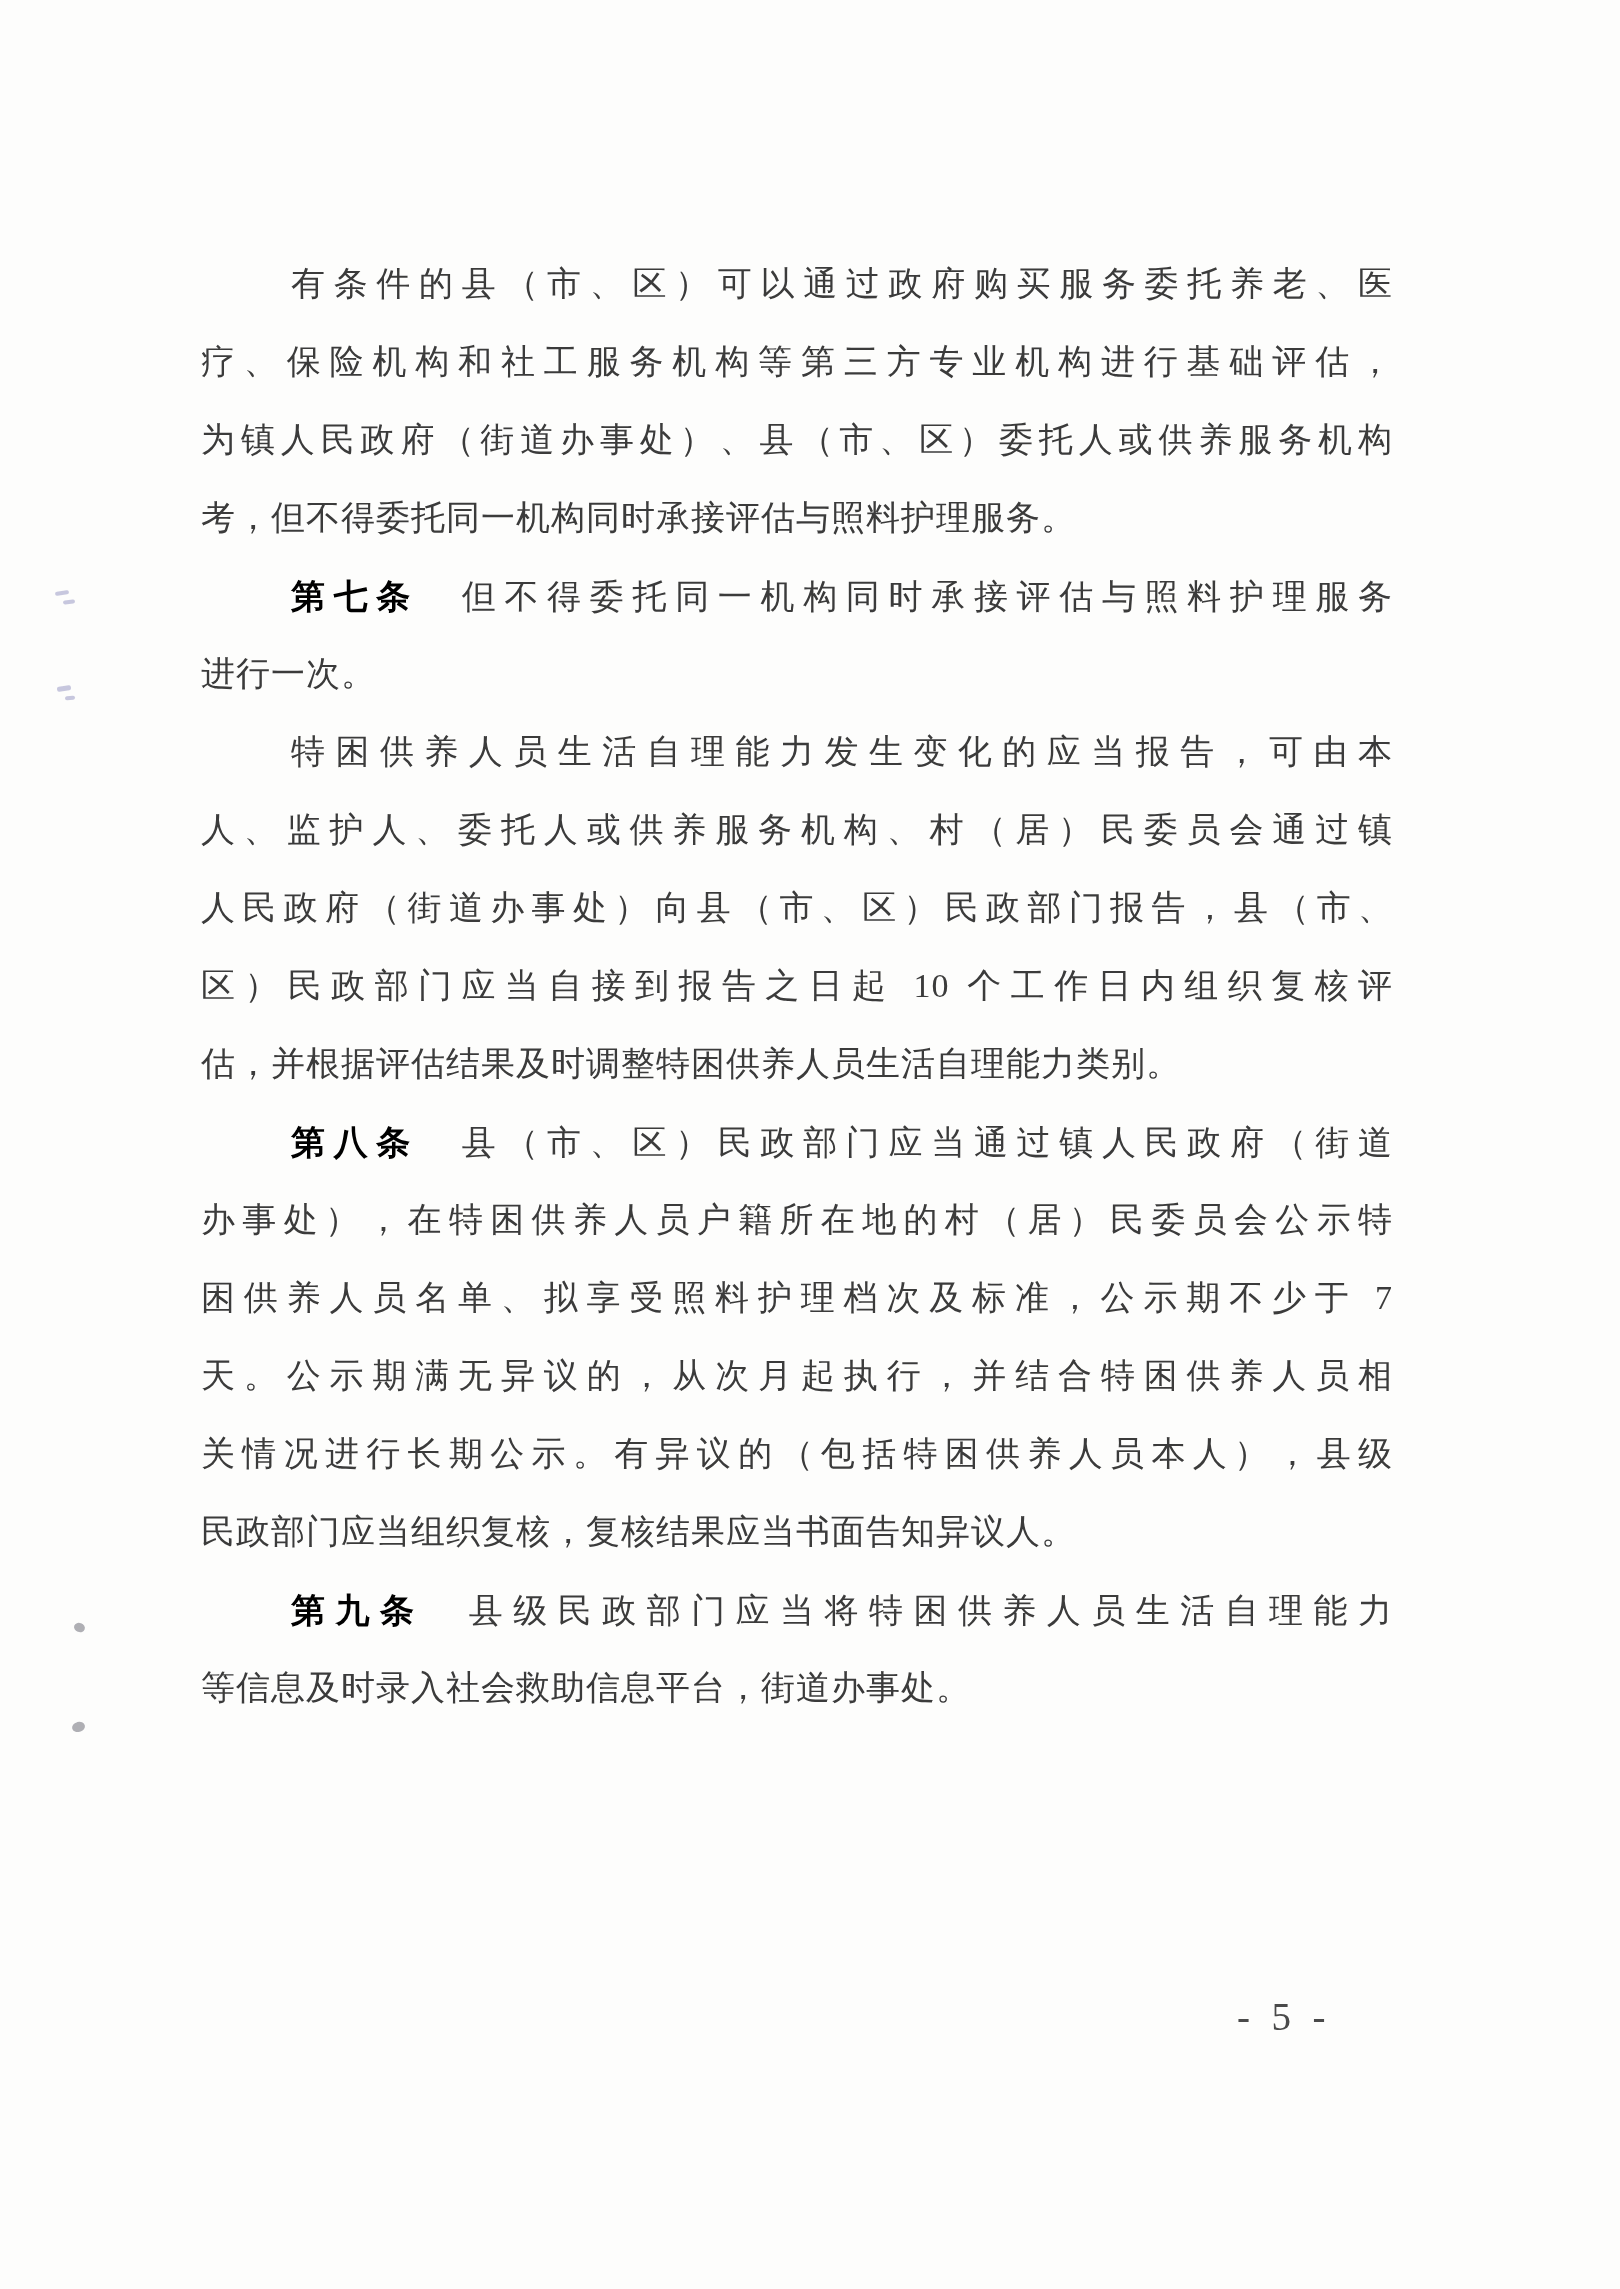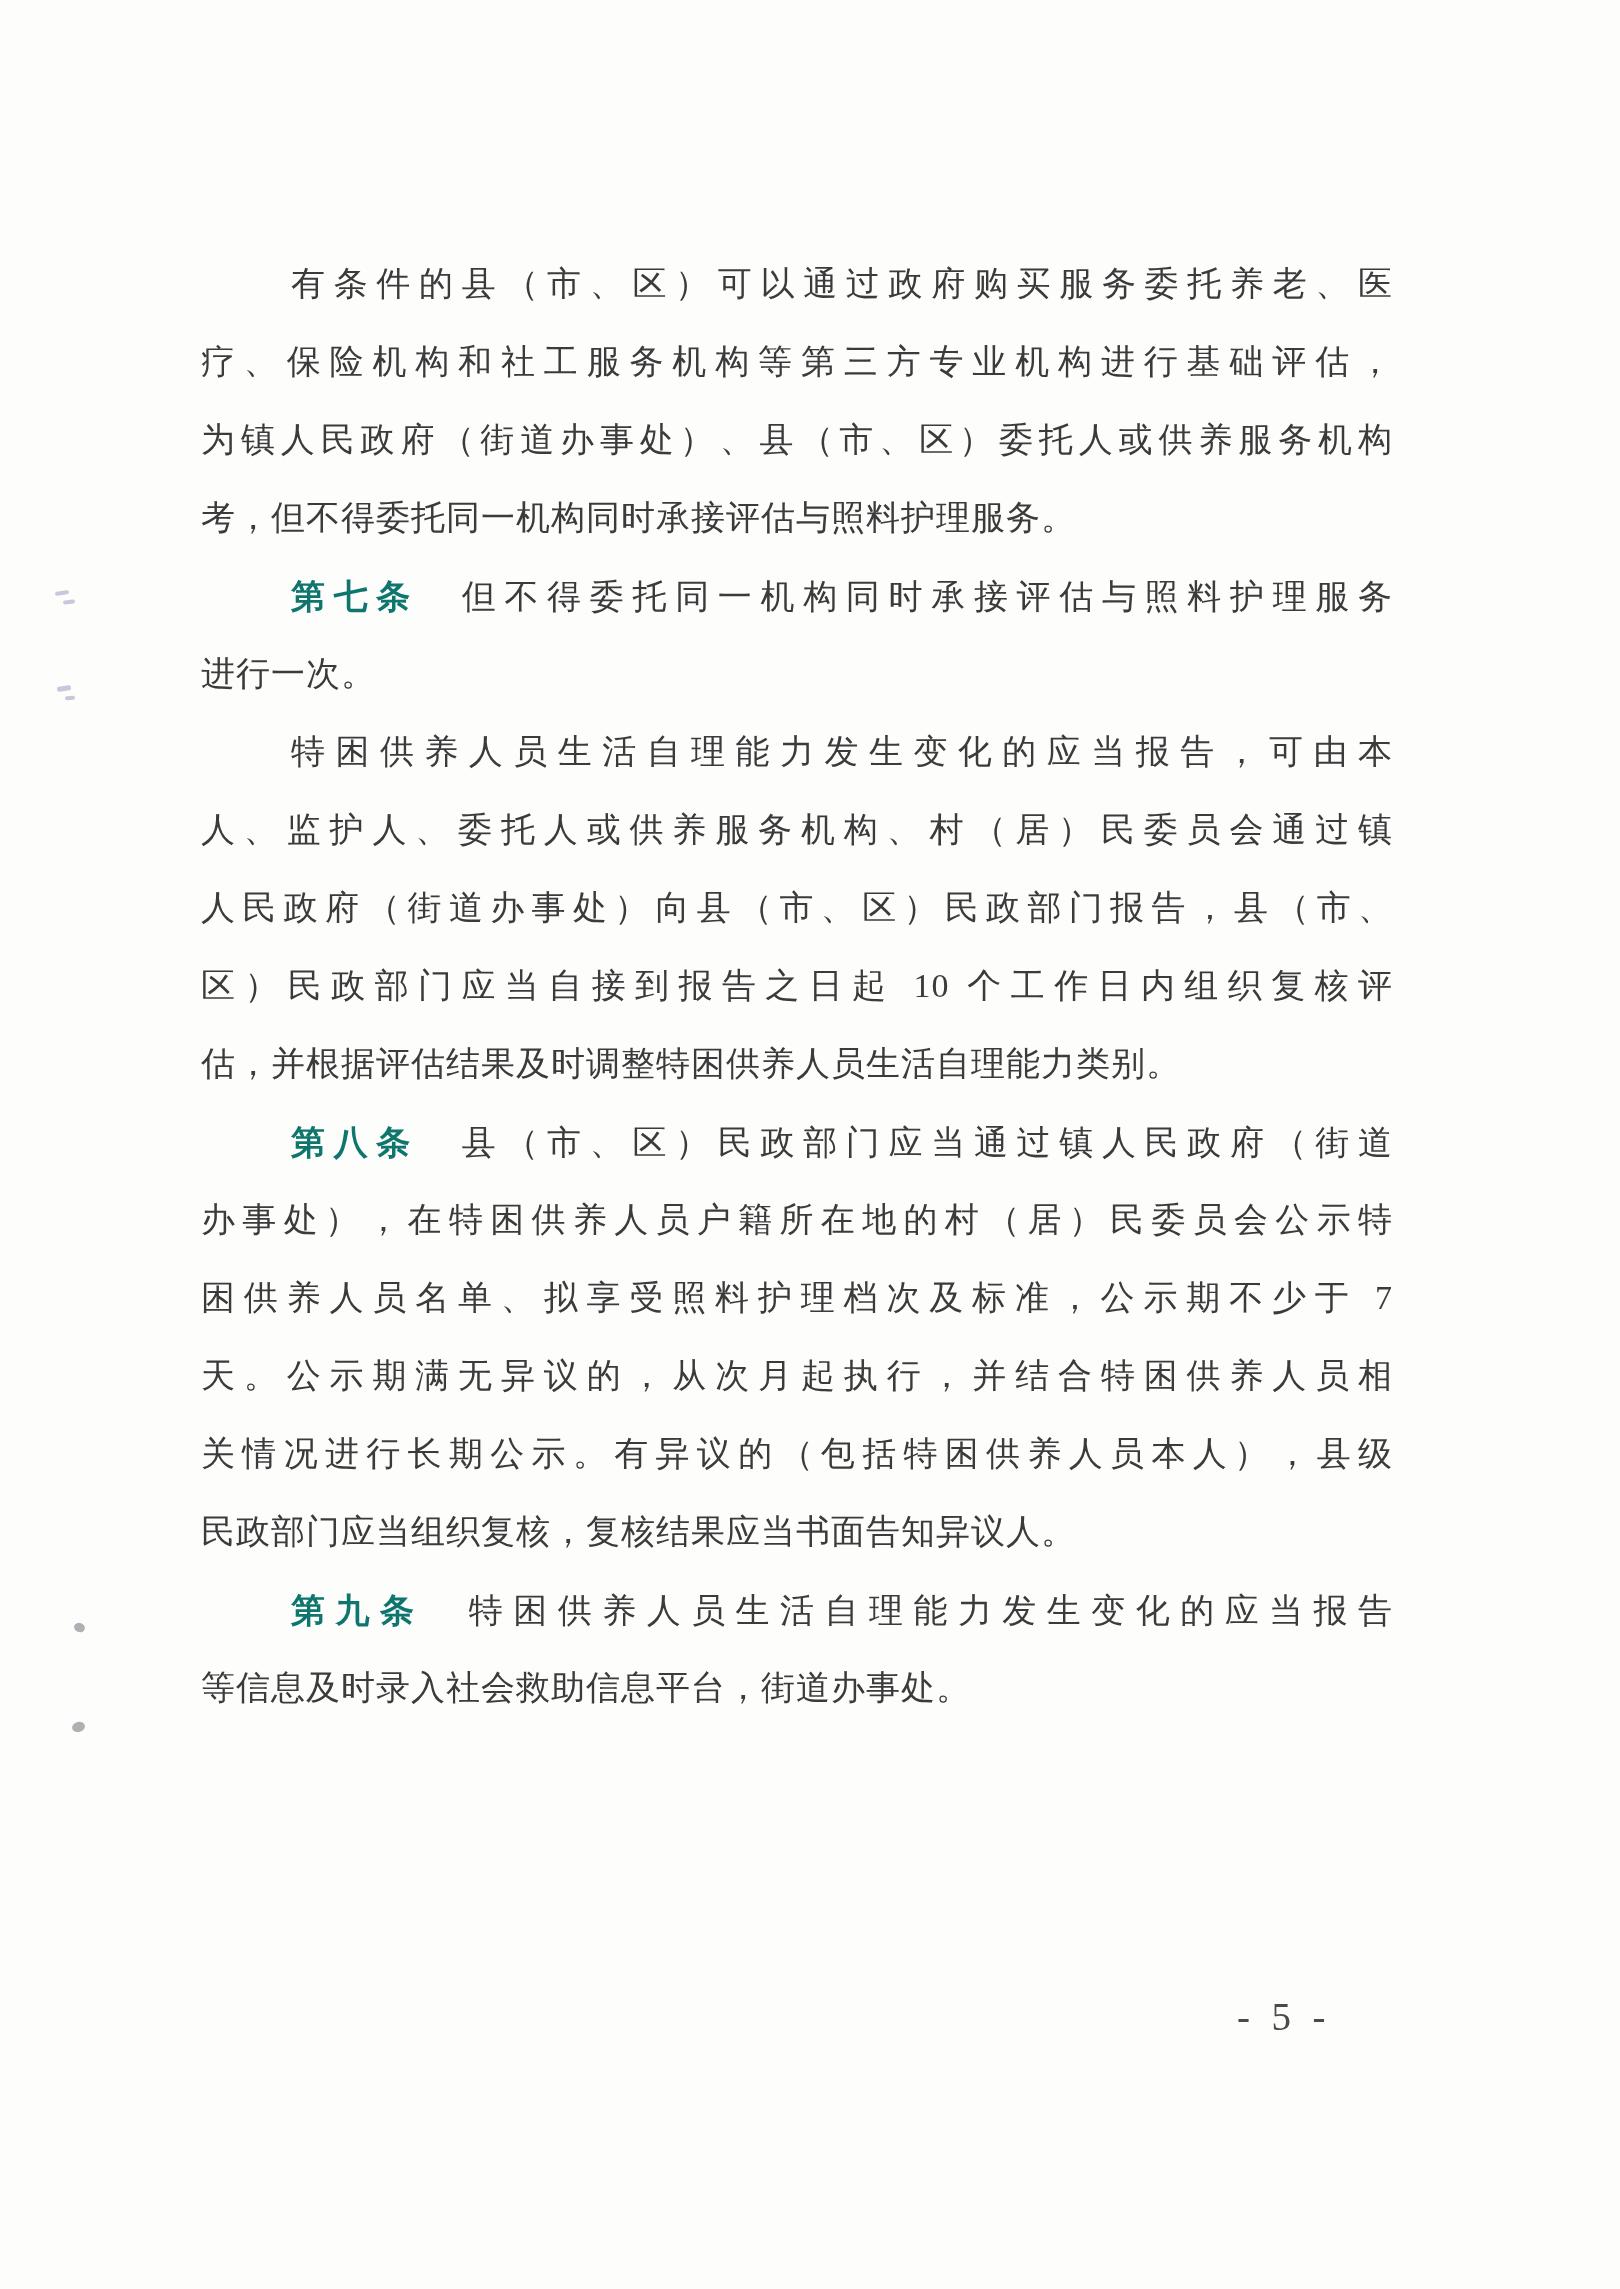--- a/index.html
+++ b/index.html
@@ -34,21 +34,21 @@
     text-align: justify;
     text-align-last: justify;
     text-justify: inter-character;
   }
   .line.indent {
     padding-left: 90px;
   }
   .art {
     font-family: "Liberation Sans", "DejaVu Sans", sans-serif;
     font-weight: 700;
-    color: #0f766e;
+    color: #000000;
   }
   .page-number {
     position: absolute;
     left: 1237px;
     top: 1994px;
     width: 157px;
     font-size: 39px;
     color: #4a4a4a;
     letter-spacing: 5.9px;
     text-align: left;
@@ -81,21 +81,21 @@
     <div class="line j"><span>人、监护人、委托人或供养服务机构、村（居）民委员会通过镇</span></div>
     <div class="line j"><span>人民政府（街道办事处）向县（市、区）民政部门报告，县（市、</span></div>
     <div class="line j"><span>区）民政部门应当自接到报告之日起 10 个工作日内组织复核评</span></div>
     <div class="line"><span>估，并根据评估结果及时调整特困供养人员生活自理能力类别。</span></div>
     <div class="line j indent"><span class="art">第八条</span><span>　</span><span>县（市、区）民政部门应当通过镇人民政府（街道</span></div>
     <div class="line j"><span>办事处），在特困供养人员户籍所在地的村（居）民委员会公示特</span></div>
     <div class="line j"><span>困供养人员名单、拟享受照料护理档次及标准，公示期不少于 7</span></div>
     <div class="line j"><span>天。公示期满无异议的，从次月起执行，并结合特困供养人员相</span></div>
     <div class="line j"><span>关情况进行长期公示。有异议的（包括特困供养人员本人），县级</span></div>
     <div class="line"><span>民政部门应当组织复核，复核结果应当书面告知异议人。</span></div>
-    <div class="line j indent"><span class="art">第九条</span><span>　</span><span>特困供养人员生活自理能力发生变化的应当报告</span></div>
+    <div class="line j indent"><span class="art">第九条</span><span>　</span><span>县级民政部门应当将特困供养人员生活自理能力</span></div>
     <div class="line"><span>等信息及时录入社会救助信息平台，街道办事处。</span></div>
   </div>
 
 <div class="page-number">- 5 -</div>
 
 <div class="speck ink" style="left:55px;  top:591px;  width:13.7px; height:3.9px; transform:rotate(-9deg);"></div>
 <div class="speck ink" style="left:63px;  top:600px;  width:11.8px; height:3.9px; transform:rotate(-6deg);"></div>
 <div class="speck ink" style="left:57px;  top:686px;  width:13.7px; height:4.9px; transform:rotate(-8deg);"></div>
 <div class="speck ink" style="left:65px;  top:696px;  width:9.8px; height:3.9px; transform:rotate(-5deg);"></div>
 <div class="speck dust" style="left:74px;  top:1623px; width:10.8px; height:8.8px;  transform:rotate(20deg);"></div>

